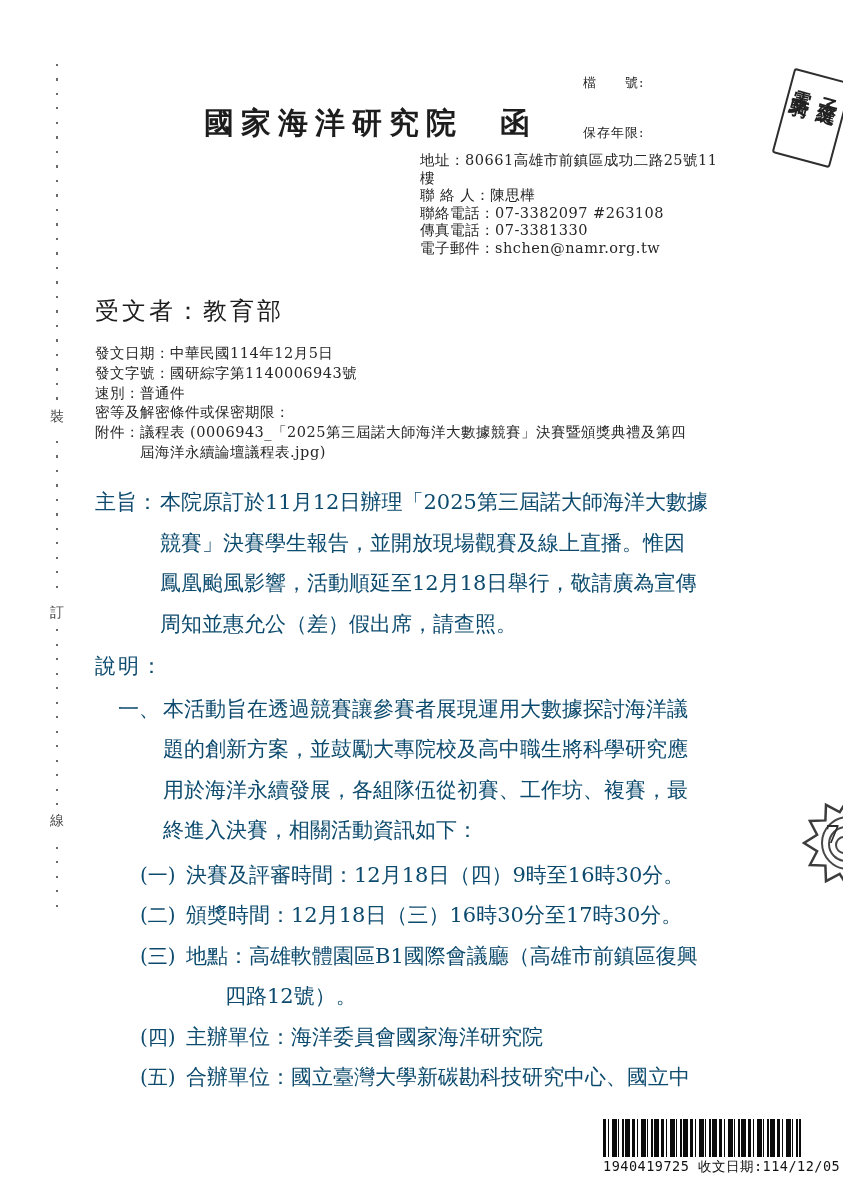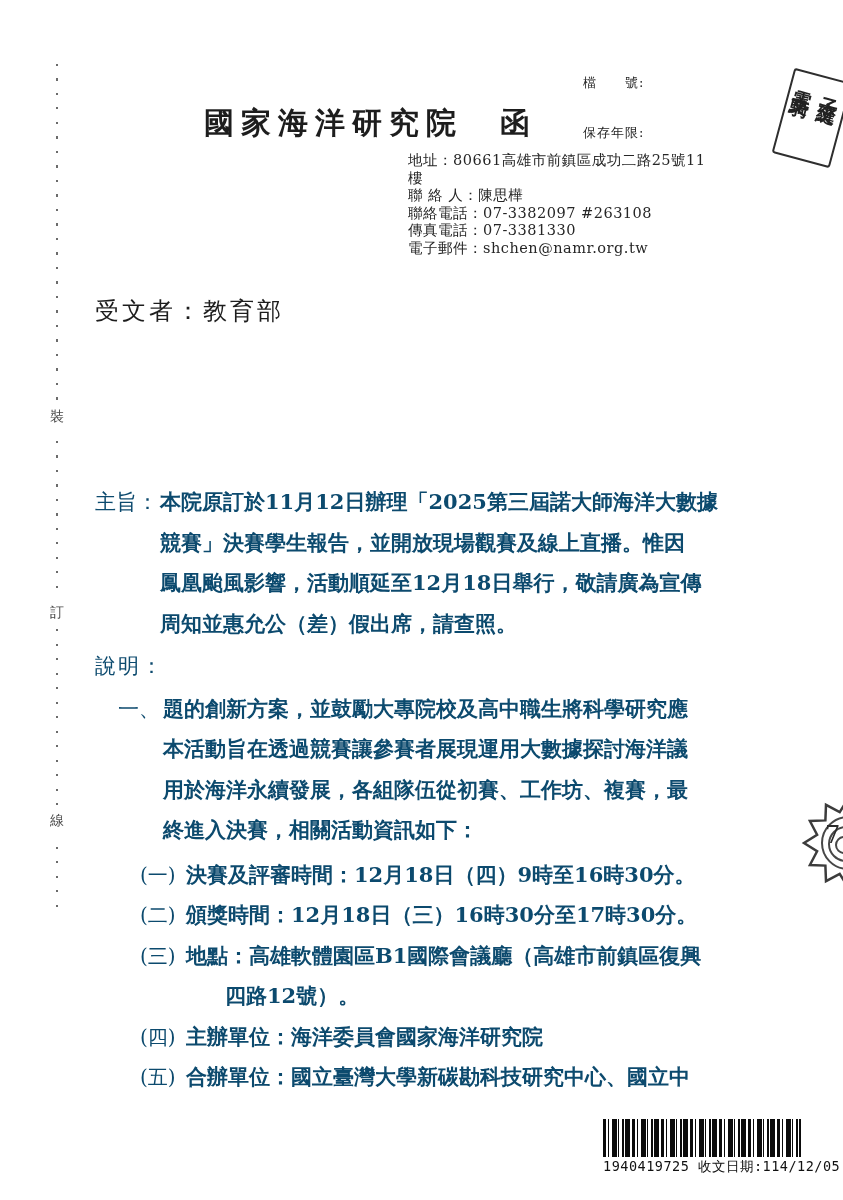--- a/index.html
+++ b/index.html
@@ -30,40 +30,40 @@
     writing-mode:vertical-rl;text-orientation:upright;
     font-size:19px;font-weight:bold;letter-spacing:4px;
     color:#222;padding-top:3px;
   }
   .title{
     position:absolute;top:103px;left:0;width:741px;margin:0;
     text-align:center;
     font-size:30px;font-weight:600;letter-spacing:7px;color:#1d1d1d;
   }
   .sender{
-    position:absolute;top:152px;left:408px;width:340px;
+    position:absolute;top:152px;left:420px;width:340px;
     font-size:14.5px;line-height:17.6px;letter-spacing:.5px;
   }
   .recipient{
     position:absolute;top:295px;left:95px;
     font-size:24px;letter-spacing:3px;color:#1d1d1d;
   }
   .meta{
     position:absolute;top:344px;left:95px;width:690px;
     font-size:14.5px;line-height:19.8px;letter-spacing:.5px;
   }
   .meta-indent{padding-left:45px;}
   
   .bodytext{
     position:absolute;top:482px;left:95px;width:690px;
     font-size:21px;line-height:40.5px;color:#0c4a6e;
   }
   .para{display:flex;align-items:flex-start;}
   .plabel{flex:0 0 65px;white-space:nowrap;}
-  .plines{flex:1;font-weight:bold;}
+  .plines{flex:1;}
   .seclabel{margin-top:2px;letter-spacing:2px;}
   .marker1{flex:0 0 45px;margin-left:23px;white-space:nowrap;}
   .item1{margin-top:2px;}
   .subitems{margin-top:4px;}
   .marker2{flex:0 0 46px;margin-left:45px;white-space:nowrap;font-size:20px;}
   .subwrap{padding-left:39px;}
   
   .binding-line{
     position:absolute;left:56px;top:64px;width:2px;height:845px;
     background-image:repeating-linear-gradient(180deg,#6b6b6b 0 2px,transparent 2px 14.5px);
@@ -120,40 +120,48 @@
     <div>地址：80661高雄市前鎮區成功二路25號11</div>
     <div>樓</div>
     <div>聯 絡 人：陳思樺</div>
     <div>聯絡電話：07-3382097 #263108</div>
     <div>傳真電話：07-3381330</div>
     <div>電子郵件：shchen@namr.org.tw</div>
   </div>
 
   <div class="recipient">受文者：教育部</div>
 
+  <div class="meta">
+    <div>發文日期：中華民國114年12月5日</div>
+    <div>發文字號：國研綜字第1140006943號</div>
+    <div>速別：普通件</div>
+    <div>密等及解密條件或保密期限：</div>
+    <div>附件：議程表 (0006943_「2025第三屆諾大師海洋大數據競賽」決賽暨頒獎典禮及第四</div>
+    <div class="meta-indent">屆海洋永續論壇議程表.jpg)</div>
+  </div>
 
   <div class="bodytext">
 
     <div class="para">
       <span class="plabel">主旨：</span>
       <div class="plines">
         <div>本院原訂於11月12日辦理「2025第三屆諾大師海洋大數據</div>
         <div>競賽」決賽學生報告，並開放現場觀賽及線上直播。惟因</div>
         <div>鳳凰颱風影響，活動順延至12月18日舉行，敬請廣為宣傳</div>
         <div>周知並惠允公（差）假出席，請查照。</div>
       </div>
     </div>
 
     <div class="seclabel">說明：</div>
 
     <div class="para item1">
       <span class="marker1">一、</span>
       <div class="plines">
+        <div>本活動旨在透過競賽讓參賽者展現運用大數據探討海洋議</div>
         <div>題的創新方案，並鼓勵大專院校及高中職生將科學研究應</div>
-        <div>本活動旨在透過競賽讓參賽者展現運用大數據探討海洋議</div>
         <div>用於海洋永續發展，各組隊伍從初賽、工作坊、複賽，最</div>
         <div>終進入決賽，相關活動資訊如下：</div>
       </div>
     </div>
 
     <div class="subitems">
       <div class="para">
         <span class="marker2">(一)</span>
         <div class="plines">
             <div>決賽及評審時間：12月18日（四）9時至16時30分。</div>

